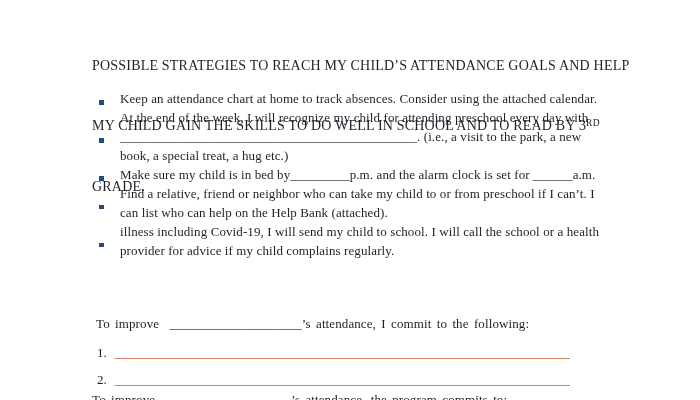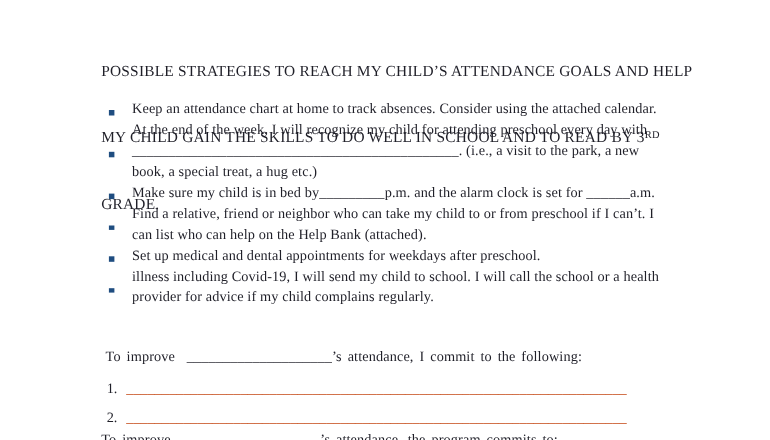--- a/index.html
+++ b/index.html
@@ -96,28 +96,20 @@
     <div class="bullet-item">
       <span class="bullet-marker-col">
           <span class="bullet-square"></span>
         </span>
       <div class="bullet-text">
         <div class="bline">Find a relative, friend or neighbor who can take my child to or from preschool if I can’t. I</div>
         <div class="bline">can list who can help on the Help Bank (attached).</div>
       </div>
     </div>
 
-    <div class="bullet-item">
-      <span class="bullet-marker-col">
-          <span class="bullet-square"></span>
-        </span>
-      <div class="bullet-text">
-        <div class="bline">Set up medical and dental appointments for weekdays after preschool.</div>
-      </div>
-    </div>
 
     <div class="bullet-item">
       <span class="bullet-marker-col">
           <span class="bullet-square"></span>
         </span>
       <div class="bullet-text">
         <div class="bline">illness including Covid-19, I will send my child to school. I will call the school or a health</div>
         <div class="bline">provider for advice if my child complains regularly.</div>
       </div>
     </div>

